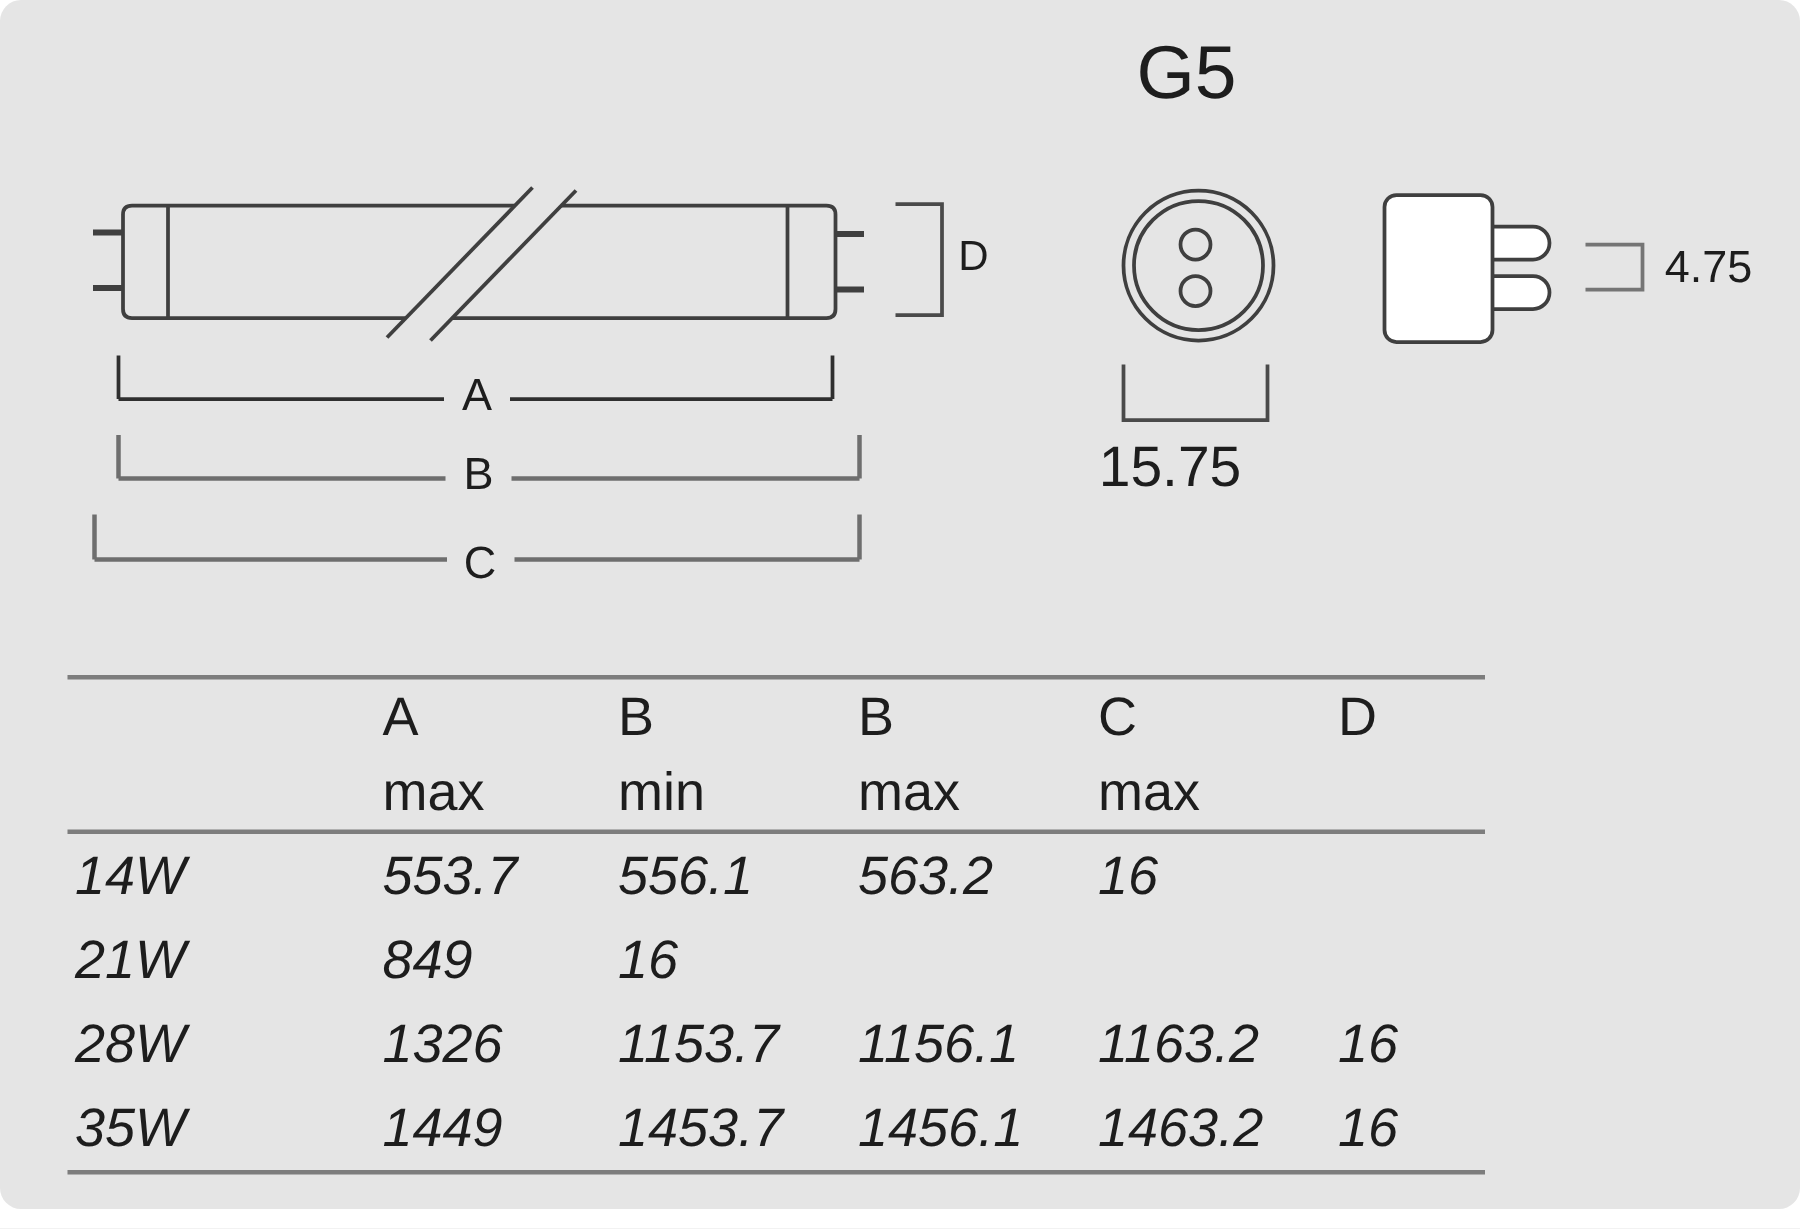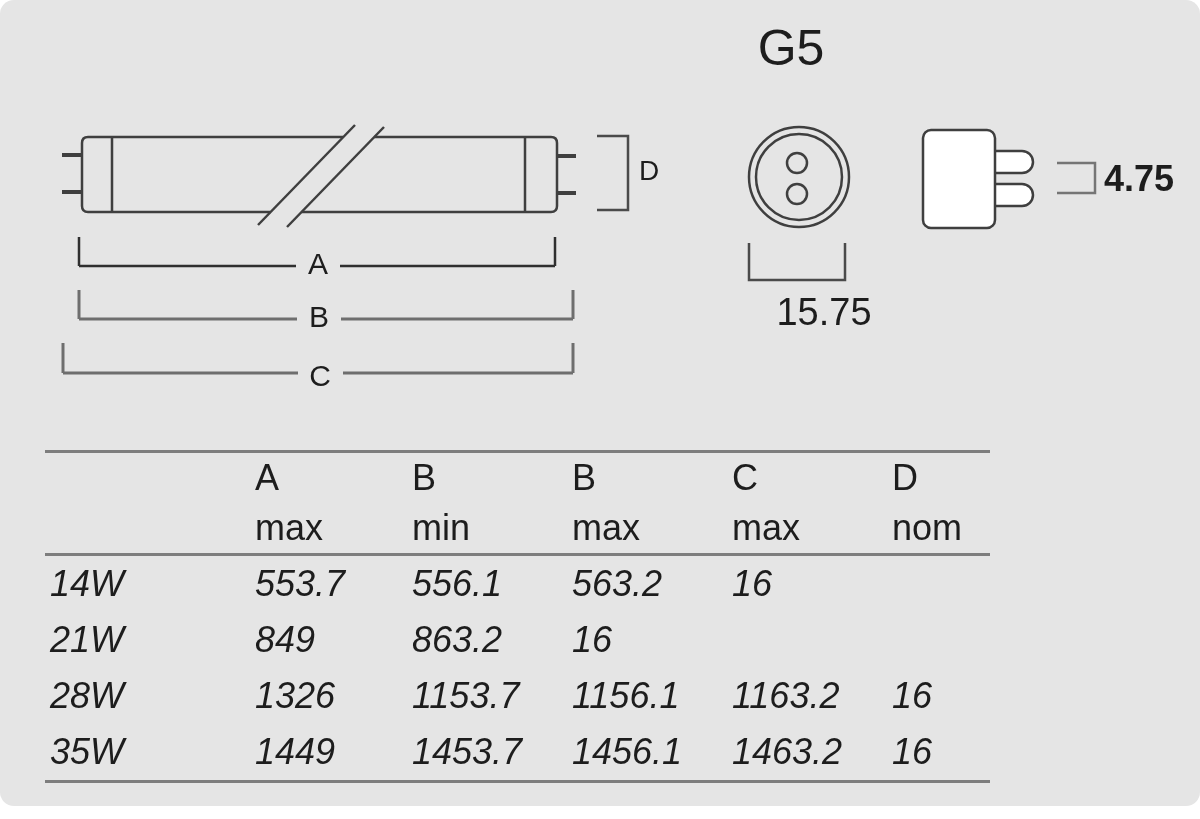--- a/index.html
+++ b/index.html
@@ -23,21 +23,21 @@
   .lbl {
     position: absolute;
     transform: translateX(-50%);
     white-space: nowrap;
     color: #1d1d1d;
   }
   .lbl-g5      { font-size: 50px; line-height: 52px; }
   .lbl-dim     { font-size: 30px; line-height: 36px; }
   .lbl-dim-d   { font-size: 28px; line-height: 34px; }
   .lbl-1575    { font-size: 38px; line-height: 46px; }
-  .lbl-475     { font-size: 36px; line-height: 36px; font-weight: bold; }
+  .lbl-475     { font-size: 30px; line-height: 36px; }
 
   
   #dim-table {
     position: absolute;
     left: 45px;
     top: 450px;
     width: 945px;
     border-top: 3px solid #7d7d7d;
     border-bottom: 3px solid #7d7d7d;
     font-size: 36px;
@@ -135,57 +135,55 @@
   <div class="lbl lbl-g5" style="left:791px;  top:22px;">G5</div>
 
   <div class="lbl lbl-dim" style="left:318px;  top:246px;">A</div>
 
   <div class="lbl lbl-dim" style="left:319px;  top:299px;">B</div>
 
   <div class="lbl lbl-dim" style="left:320px;  top:358px;">C</div>
 
   <div class="lbl lbl-dim-d" style="left:649px; top:154px;">D</div>
 
-  <div class="lbl lbl-1575" style="left:824px;  top:289px;text-align:center;">15.75</div>
+  <div class="lbl lbl-1575" style="left:780px;  top:289px;text-align:center;">15.75</div>
 
   <div class="lbl lbl-475" style="left:1139px; top:161px;">4.75</div>
 
   <div id="dim-table">
 
     <div id="t-head">
       <div class="t-grid">
         <div class="t-cell"></div>
         <div class="t-cell">A</div>
         <div class="t-cell">B</div>
         <div class="t-cell">B</div>
         <div class="t-cell">C</div>
         <div class="t-cell">D</div>
       </div>
       <div class="t-grid">
         <div class="t-cell"></div>
         <div class="t-cell">max</div>
         <div class="t-cell">min</div>
         <div class="t-cell">max</div>
         <div class="t-cell">max</div>
-        <div class="t-cell">nom</div>
       </div>
     </div>
 
     <div class="t-grid t-row">
       <div class="t-cell">14W</div>
       <div class="t-cell">553.7</div>
       <div class="t-cell">556.1</div>
       <div class="t-cell">563.2</div>
       <div class="t-cell">16</div>
     </div>
 
     <div class="t-grid t-row">
       <div class="t-cell">21W</div>
       <div class="t-cell">849</div>
-      <div class="t-cell">863.2</div>
       <div class="t-cell">16</div>
     </div>
 
     <div class="t-grid t-row">
       <div class="t-cell">28W</div>
       <div class="t-cell">1326</div>
       <div class="t-cell">1153.7</div>
       <div class="t-cell">1156.1</div>
       <div class="t-cell">1163.2</div>
       <div class="t-cell">16</div>

